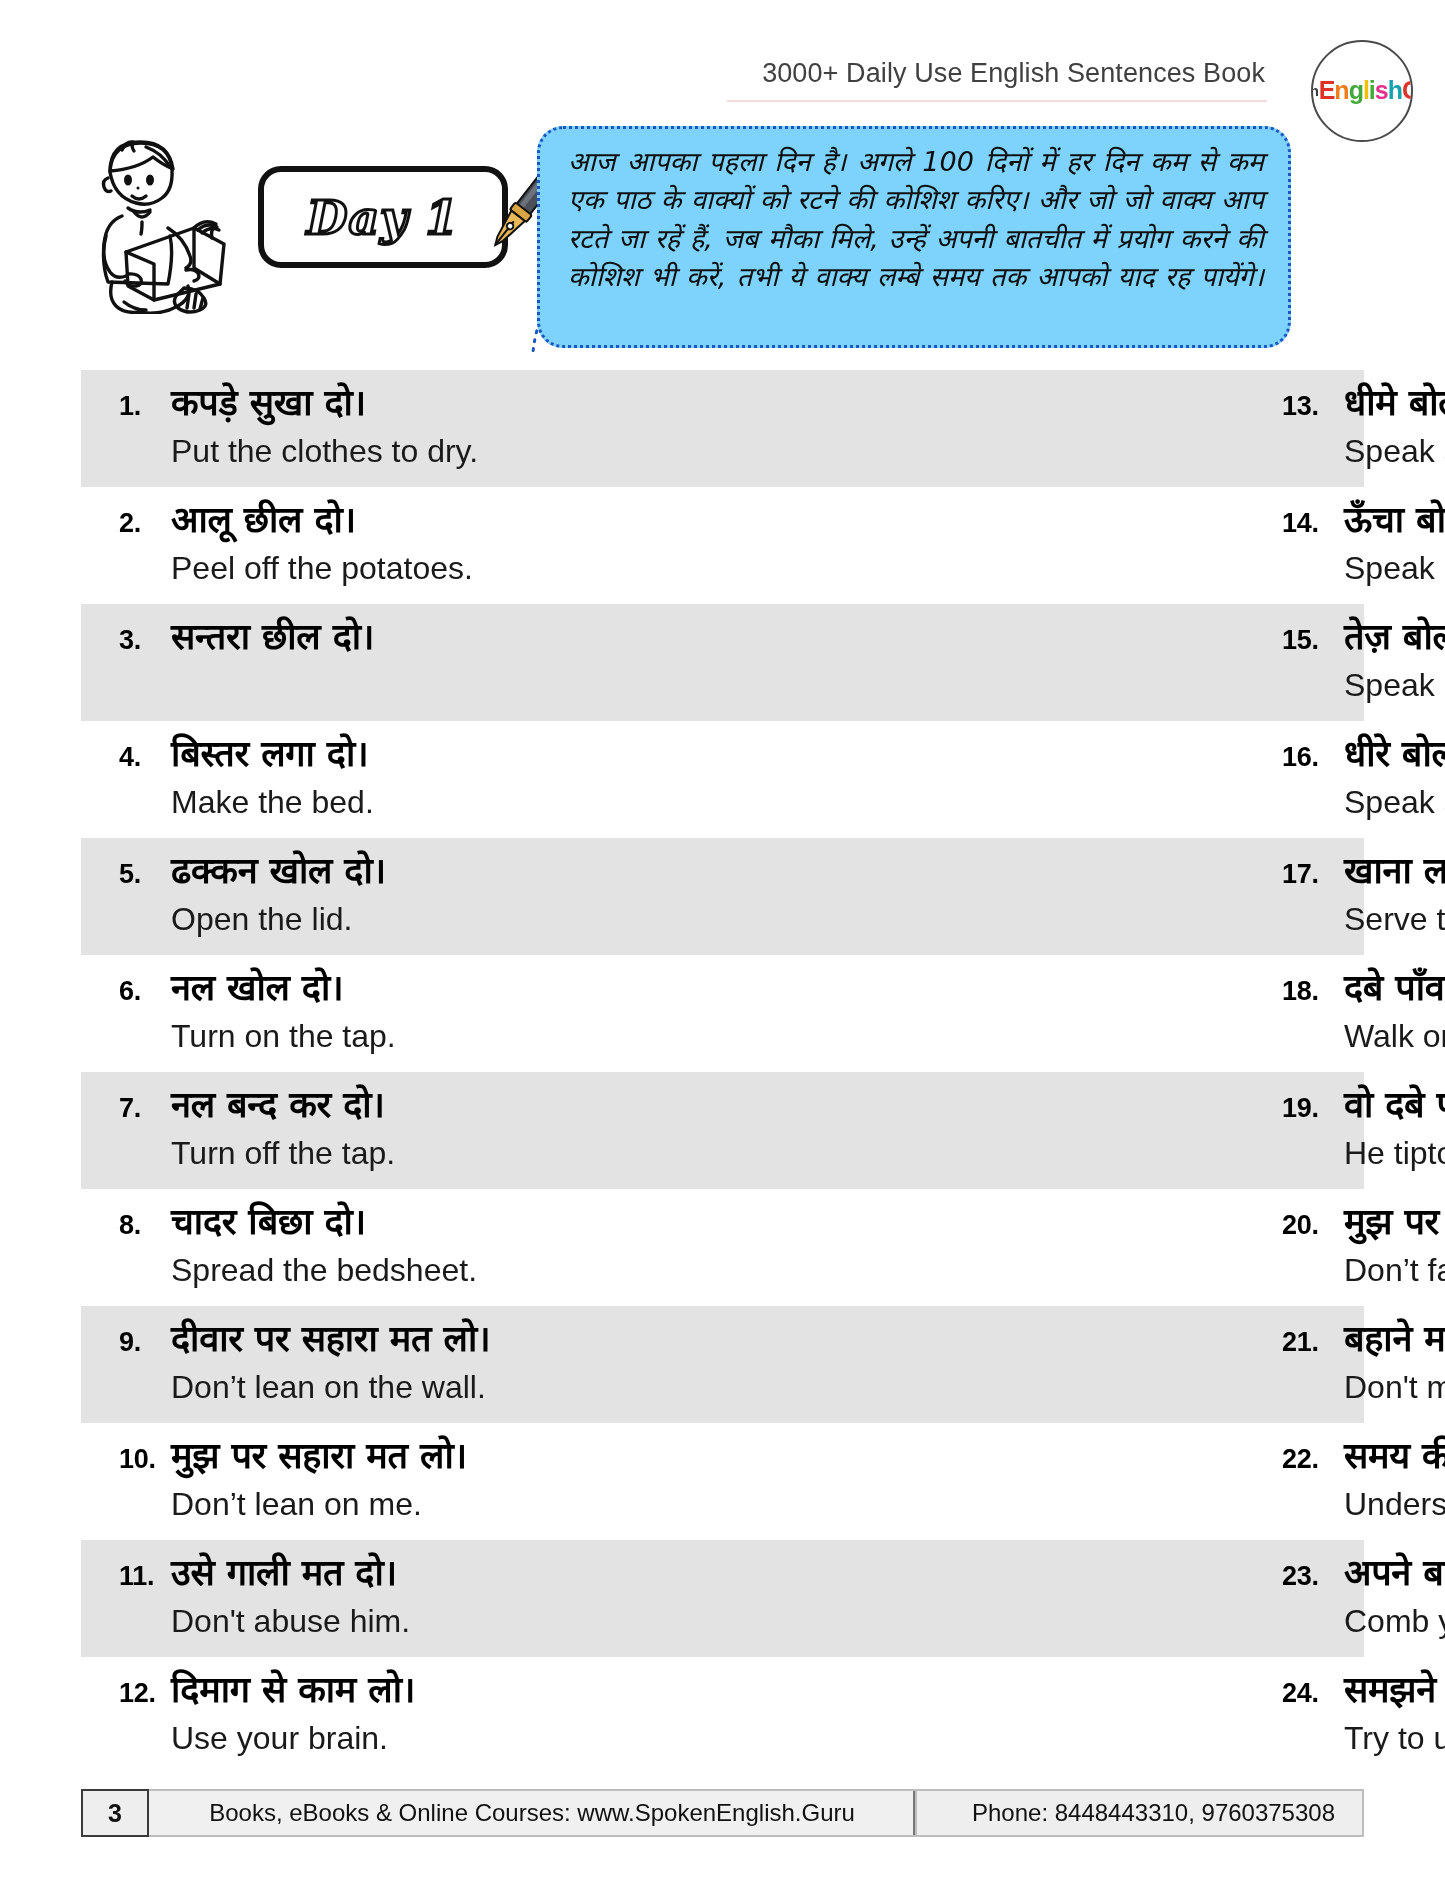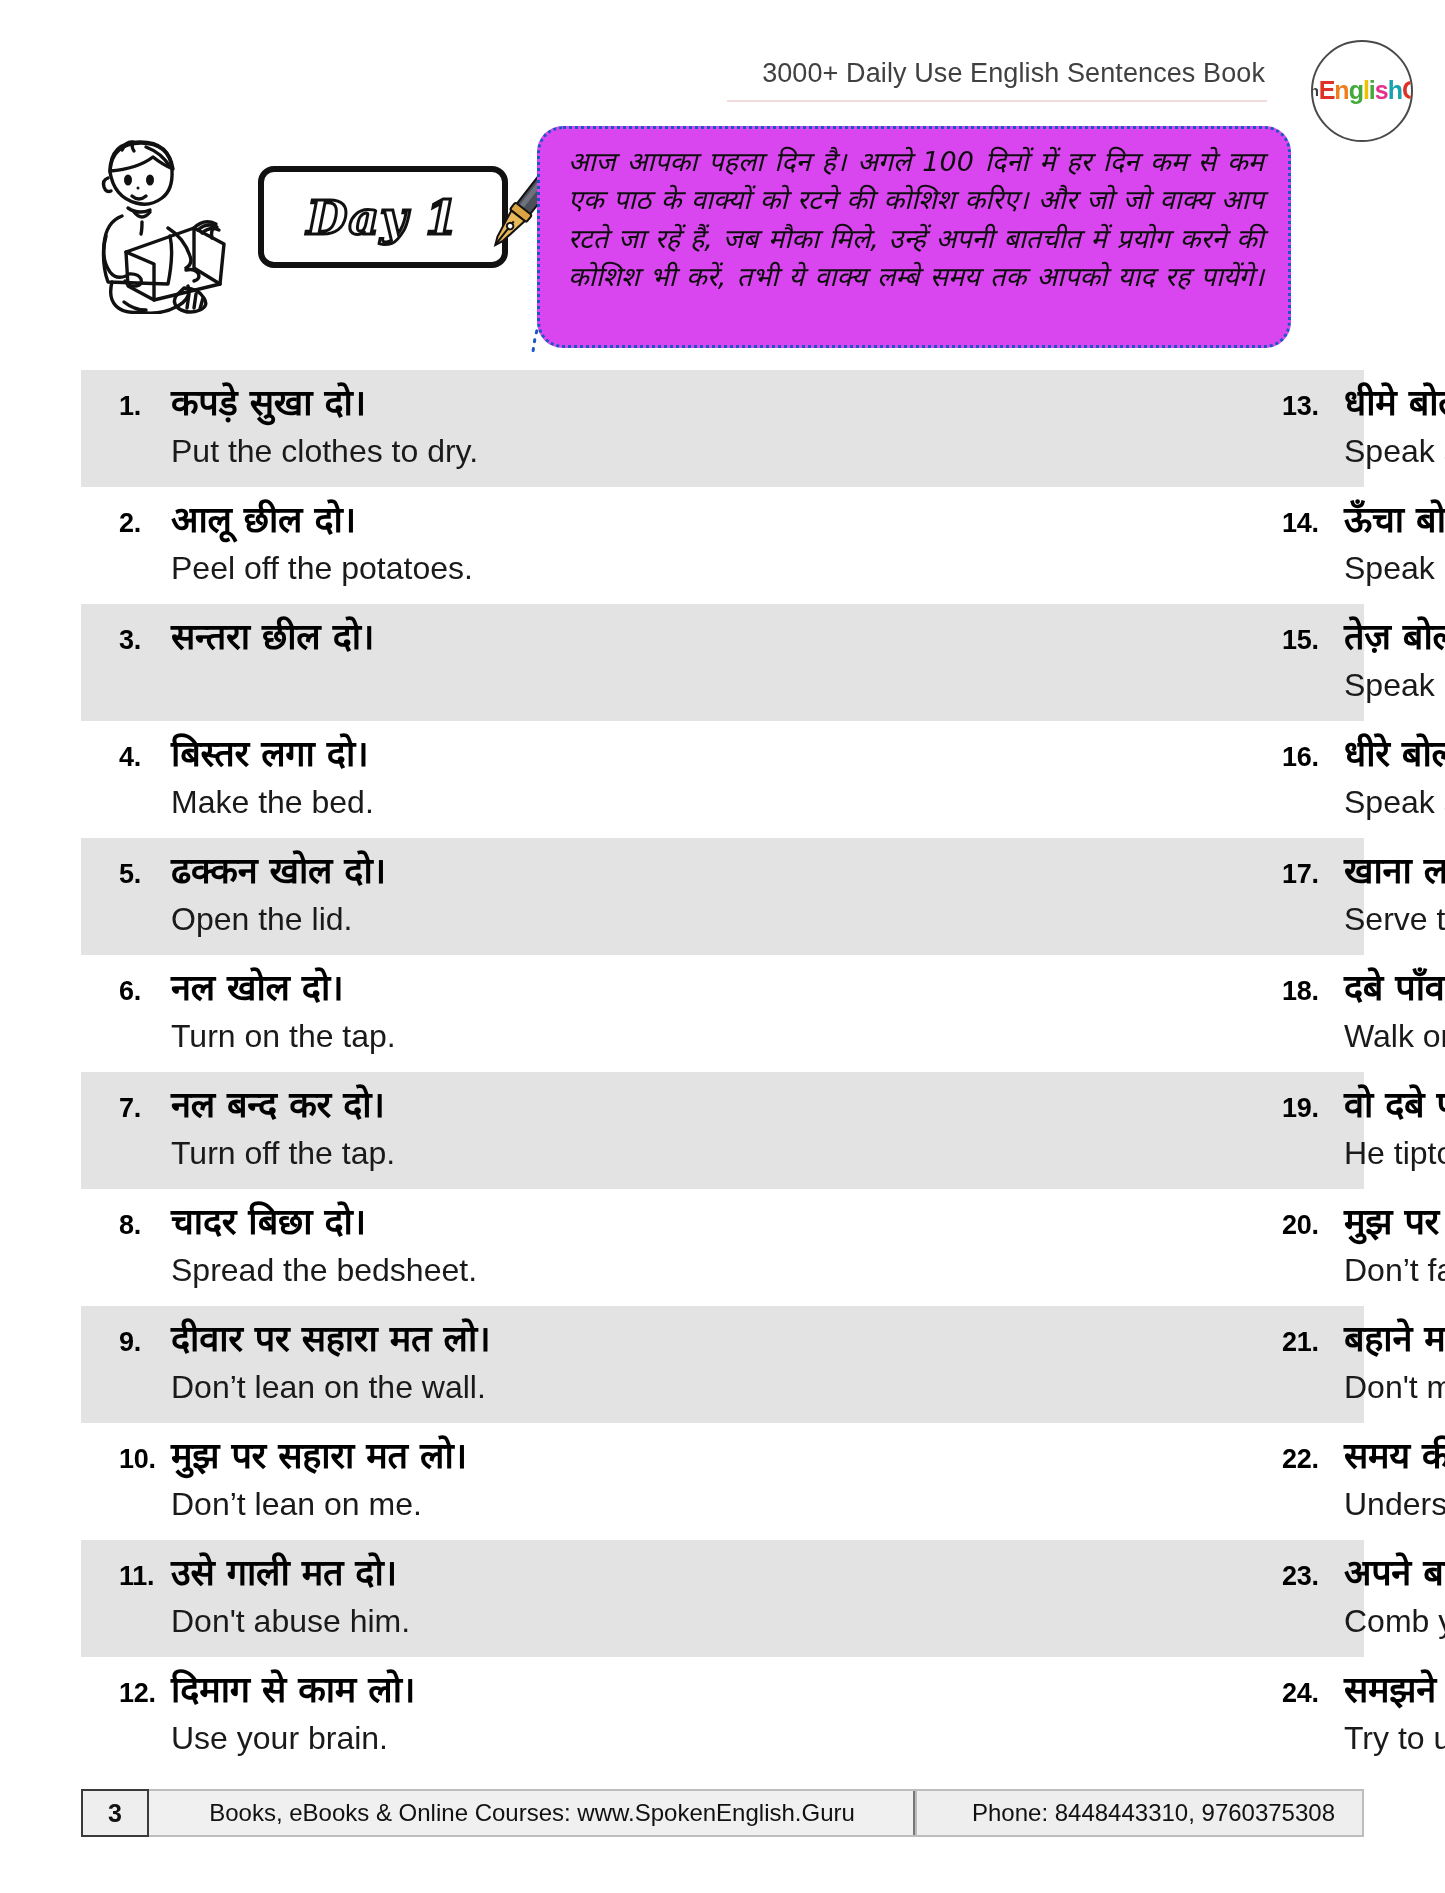--- a/index.html
+++ b/index.html
@@ -115,21 +115,21 @@
   }
 
   
   .day-pill {
     position: absolute;
     left: 258px;
     top: 38px;
     width: 238px;
     height: 90px;
     border: 6px solid #111;
-    border-radius: 16px;
+    border-radius: 23px;
     background: #fff;
     display: flex;
     align-items: center;
     justify-content: center;
   }
   .day-text {
     font-family: "DejaVu Serif", serif;
     font-size: 47px;
     font-weight: bold;
     font-style: italic;
@@ -150,21 +150,21 @@
   
   .intro-bubble {
     position: absolute;
     left: 537px;
     top: -2px;
     width: 754px;
     height: 222px;
     border: 3px dotted #1a56c4;
     border-radius: 26px;
     box-sizing: border-box;
-    background: #d946ef;
+    background: #7dd3fc;
     padding: 14px 24px 10px 28px;
   }
   .intro-text {
     font-family: "DejaVu Sans", sans-serif;
     font-style: italic;
     font-size: 27px;
     line-height: 1.42;
     color: #0d0d0d;
     text-align: justify;
     text-align-last: justify;

